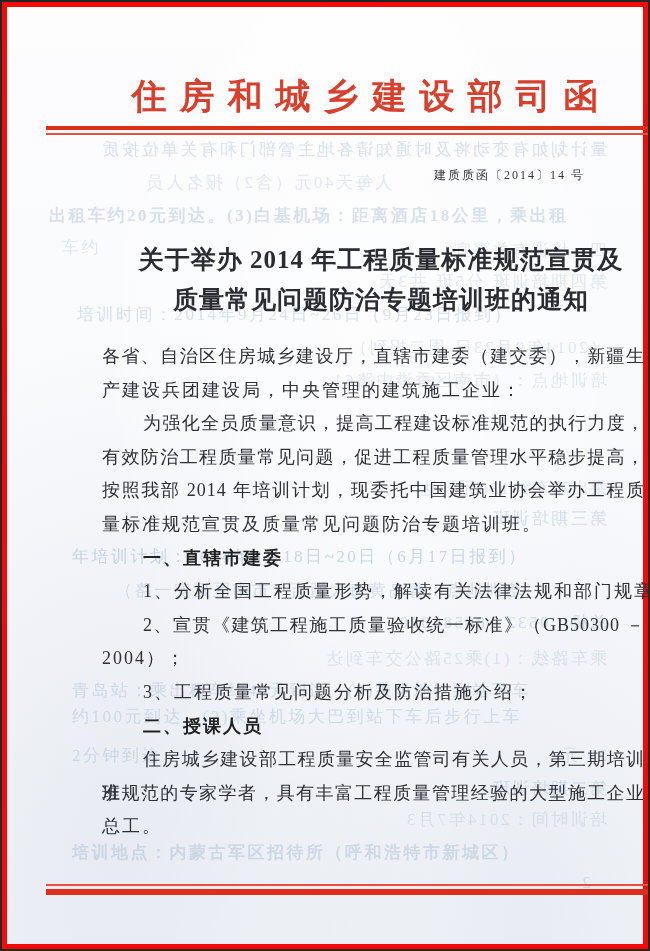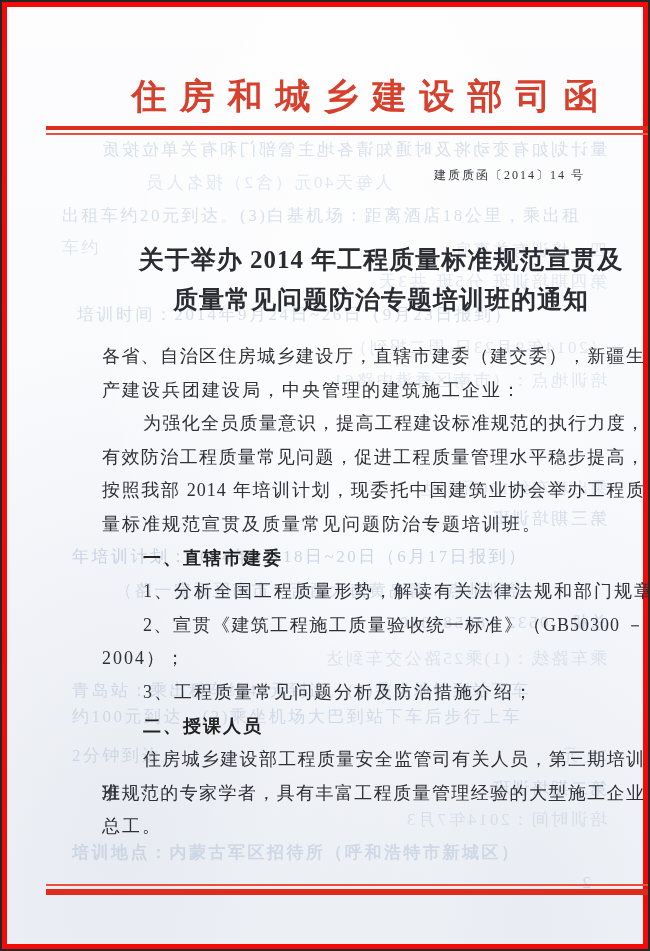--- a/index.html
+++ b/index.html
@@ -46,21 +46,21 @@
   .bl.hd{font-family:"Liberation Sans","DejaVu Sans",sans-serif;font-weight:700;color:#222;}
 </style>
 </head>
 <body>
 
 <div class="page">
   <div class="frame">
 
     <div class="bleed m op4" style="top:131px;left:55px;width:545px;">量计划如有变动将及时通知请各地主管部门和有关单位按质</div>
     <div class="bleed m op3" style="top:164px;left:55px;width:330px;">人每天40元（含2）报名人员</div>
-    <div class="bleed op4" style="top:197px;left:55px;width:545px;">出租车约20元到达。(3)白基机场：距离酒店18公里，乘出租</div>
+    <div class="bleed op4" style="top:197px;left:42px;width:545px;font-weight:bold;">出租车约20元到达。(3)白基机场：距离酒店18公里，乘出租</div>
     <div class="bleed op3" style="top:229px;left:55px;width:80px;">车约</div>
     <div class="bleed m op3" style="top:232px;left:450px;width:150px;">四、培训有关事宜</div>
     <div class="bleed m op3" style="top:263px;left:300px;width:300px;">第四期培训班 分5班 共3天</div>
     <div class="bleed op4" style="top:296px;left:70px;width:530px;">培训时间：2014年9月24日~26日（9月23日报到）</div>
     <div class="bleed m op3" style="top:329px;left:330px;width:270px;">（2014年9月23日 周二报到）</div>
     <div class="bleed m op3" style="top:362px;left:330px;width:270px;">培训地点：（市南区香港中路61号）</div>
     <div class="bleed m op3" style="top:470px;left:330px;width:270px;">乘出租车约130元到达</div>
     <div class="bleed m op4" style="top:500px;left:440px;width:160px;">第三期培训班</div>
     <div class="bleed op5" style="top:538px;left:65px;width:535px;">年培训计划：2014年6月18日~20日（6月17日报到）</div>
     <div class="bleed m op4" style="top:572px;left:65px;width:450px;">培训地点：青岛黄海大酒店（市南区延安一路）</div>

